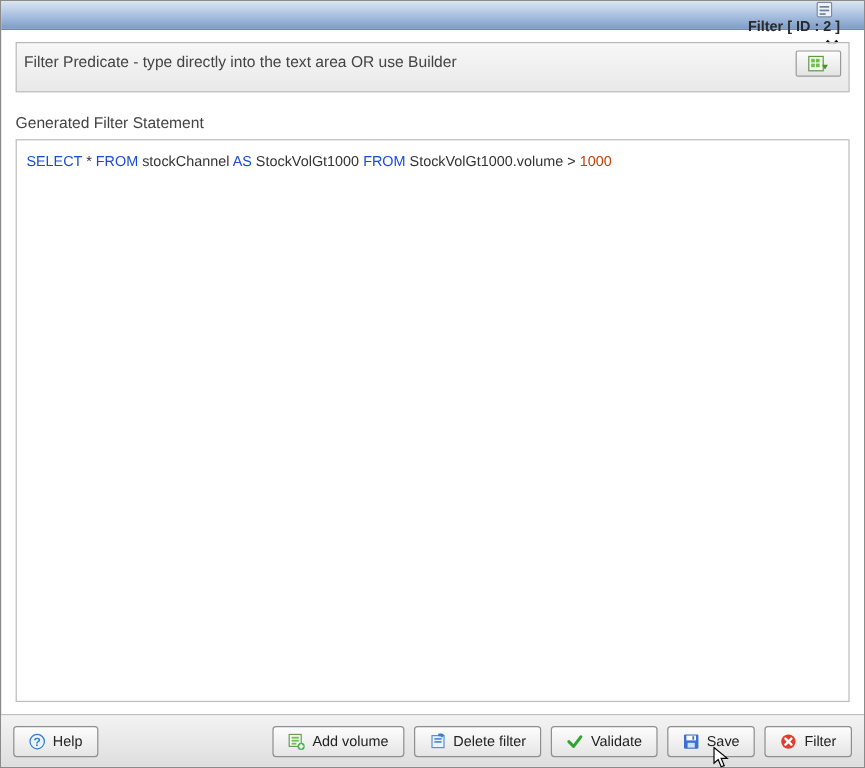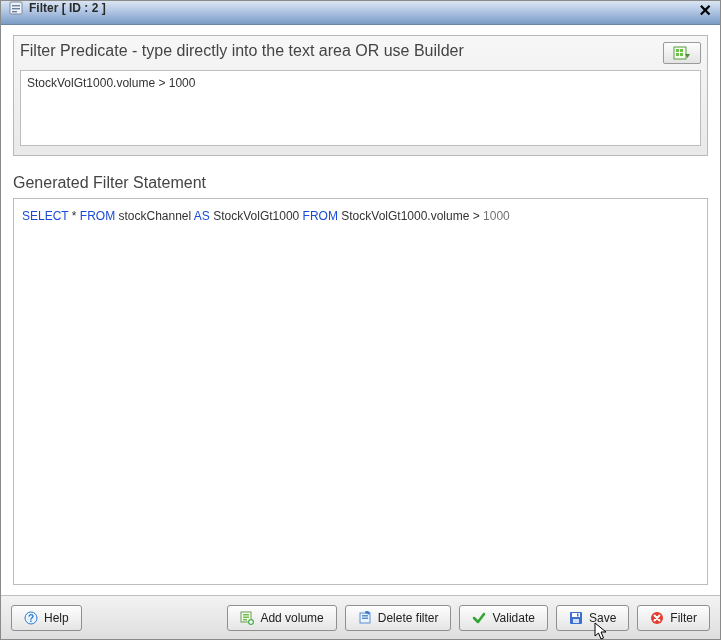--- a/index.html
+++ b/index.html
@@ -2,28 +2,29 @@
 <html><head>
 <meta charset="utf-8">
 <style>
   * { box-sizing: border-box; margin: 0; padding: 0; }
   html, body { width: 721px; height: 640px; font-family: Arial, Helvetica, sans-serif; font-size: 12px; color: #333; }
   .window { width: 721px; height: 640px; border: 1px solid #8a8a8a; background: #fff; display: flex; flex-direction: column; }
   .titlebar {
     height: 24px;
     background: linear-gradient(to bottom, #dbe5f1 0%, #b5c9e6 40%, #7b9cc6 100%);
     border-bottom: 1px solid #6e87a8;
-    display: flex; align-items: flex-start; padding: 0 8px;
+    display: flex; align-items: flex-end; padding: 0 20px;
     color: #2a2a2a;
+    flex-direction: column;
   }
   .titlebar .title-icon { width: 14px; height: 14px; margin-right: 6px; display:inline-flex; align-items:center; justify-content:center;}
   .titlebar .title-text { font-weight: bold; font-size: 12px; flex: 1; }
   .titlebar .close { font-size: 16px; font-weight: bold; cursor: pointer; color:#000; }
   .content { flex: 1; padding: 10px 12px; display: flex; flex-direction: column; overflow: hidden; }
-  .section-label { font-size: 16px; color: #444; margin-bottom: 4px; }
+  .section-label { font-size: 13px; color: #444; margin-bottom: 4px; }
   .predicate-box {
     border: 1px solid #b8b8b8;
     background: linear-gradient(to bottom, #f7f7f7, #e9e9e9);
     padding: 6px;
   }
   .predicate-header { display: flex; align-items: center; justify-content: space-between; margin-bottom: 6px; }
   .builder-btn {
     width: 38px; height: 22px;
     border: 1px solid #9a9a9a;
     background: linear-gradient(to bottom, #fdfdfd, #e3e3e3);
@@ -48,21 +49,21 @@
     border: 1px solid #bcbcbc;
     background: #fff;
     padding: 10px 8px;
     font-size: 12px;
     overflow: auto;
     margin-top: 2px;
   }
   .generated-box .sql { font-family: Arial, Helvetica, sans-serif; white-space: nowrap; }
   .kw { color: #1a4bd6; }
   .blk { color: #333; }
-  .num { color: #737373; }
+  .num { color: #c2410c; }
   .footer {
     height: 44px;
     background: linear-gradient(to bottom, #f3f3f3, #dedede);
     border-top: 1px solid #bfbfbf;
     display: flex; align-items: center;
     padding: 0 10px;
     gap: 8px;
   }
   .footer .spacer { flex: 1; }
   .btn {
@@ -110,21 +111,20 @@
           <svg width="18" height="14" viewBox="0 0 18 14">
             <rect x="1" y="1" width="12" height="12" fill="#f4fbef" stroke="#5a9b3f"></rect>
             <rect x="3" y="3" width="3" height="3" fill="#6fbf4d"></rect>
             <rect x="7" y="3" width="3" height="3" fill="#6fbf4d"></rect>
             <rect x="3" y="7" width="3" height="3" fill="#6fbf4d"></rect>
             <rect x="7" y="7" width="3" height="3" fill="#6fbf4d"></rect>
             <path d="M12 8 L17 8 L14.5 12 Z" fill="#4c8f2f"></path>
           </svg>
         </span>
       </div>
-      <textarea class="predicate-input" style="">StockVolGt1000.volume &gt; 1000</textarea>
     </div>
 
     <div class="section-label generated-label">Generated Filter Statement</div>
     <div class="generated-box">
       <div class="sql">
         <span class="kw">SELECT</span><span class="blk"> * </span><span class="kw">FROM</span><span class="blk"> stockChannel </span><span class="kw">AS</span><span class="blk"> StockVolGt1000 </span><span class="kw">FROM</span><span class="blk"> StockVolGt1000.volume &gt; </span><span class="num">1000</span>
       </div>
     </div>
 
   </div>

